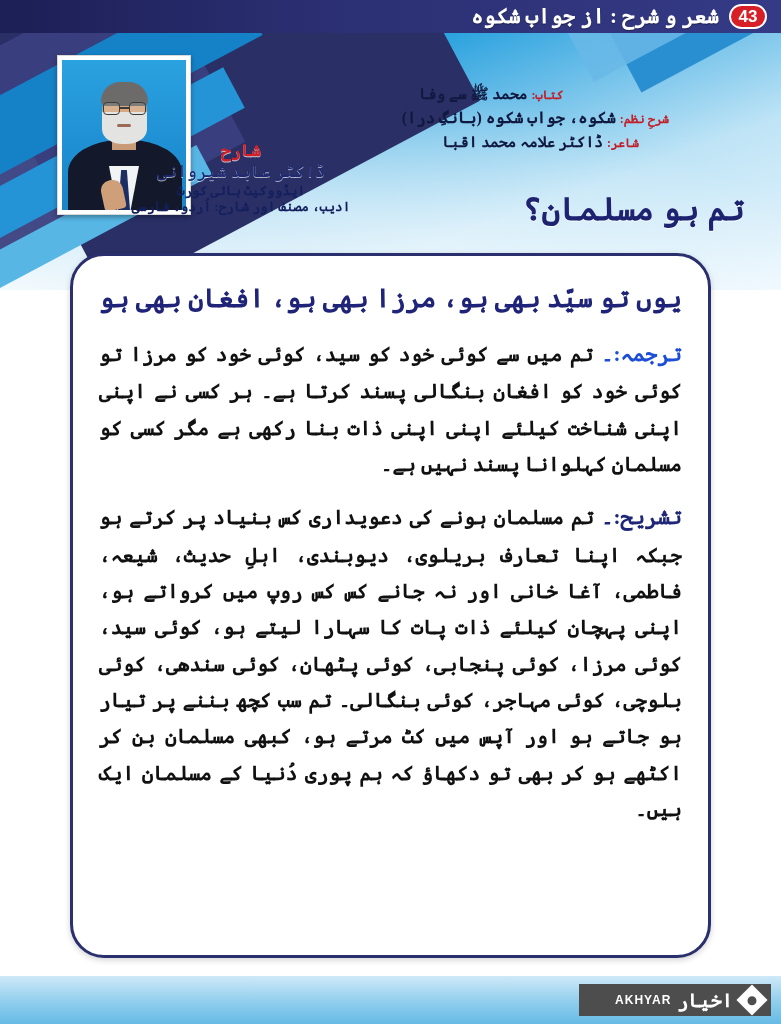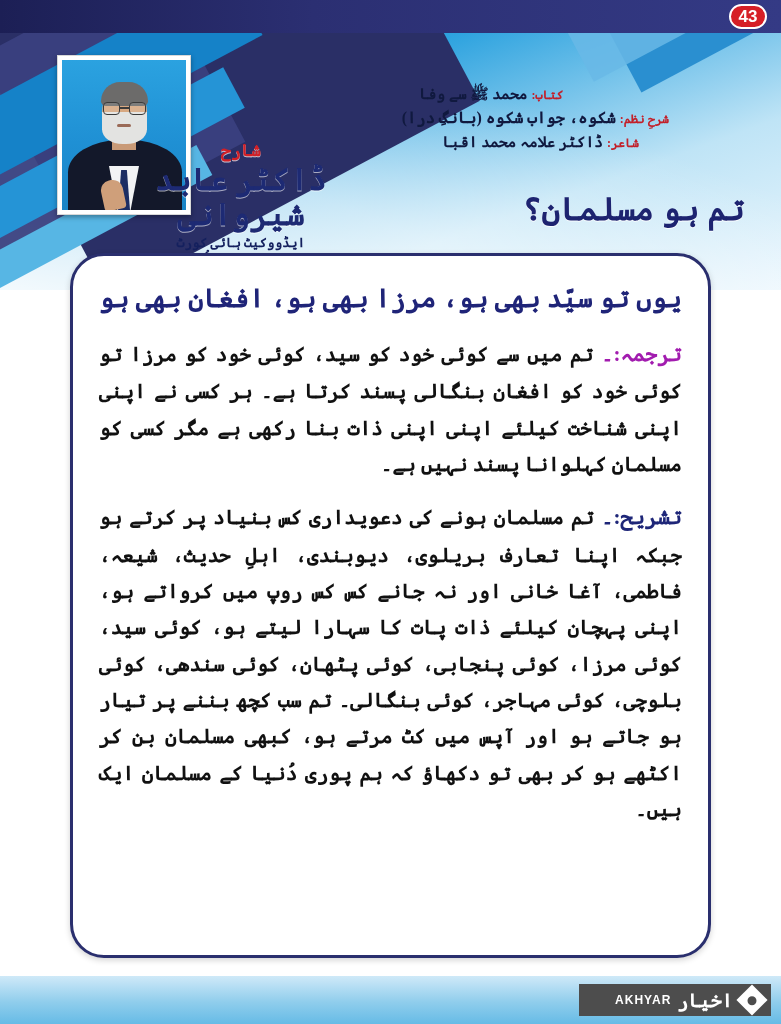--- a/index.html
+++ b/index.html
@@ -124,21 +124,21 @@
 
   
   .sharih-block{
     position:absolute;right:430px;top:142px;width:220px;text-align:center;direction:rtl;
   }
   .sharih-label{
     color:#d21f26;font-size:17px;font-weight:bold;line-height:1.1;
     text-shadow:0 1px 0 rgba(255,255,255,.7);
   }
   .sharih-name{
-    color:#1d2a74;font-size:31px;font-weight:bold;line-height:1.15;margin-top:1px;
+    color:#1d2a74;font-size:17px;font-weight:normal;line-height:1.15;margin-top:1px;
     text-shadow:0 1px 0 rgba(255,255,255,.6);
   }
   .sharih-role{color:#14205e;font-size:13px;font-weight:bold;line-height:1.25;margin-top:2px;}
   .sharih-desc{color:#14205e;font-size:13px;font-weight:bold;line-height:1.25;}
 
   
   .meta-block{
     position:absolute;right:112px;top:82px;width:250px;text-align:left;direction:rtl;
   }
   .meta-line{line-height:1.45;white-space:nowrap;}
@@ -164,21 +164,21 @@
   .couplet{text-align:center;color:#1f2478;}
   .couplet .line{
     font-size:26px;font-weight:bold;line-height:1.65;letter-spacing:.3px;
   }
   .couplet .line2{word-spacing:4px;}
 
   .para{
     margin-top:14px;color:#111111;font-size:20px;font-weight:bold;
     line-height:1.82;text-align:justify;text-align-last:right;
   }
-  .para .label{color:#a21caf;font-size:21px;font-weight:bold;}
+  .para .label{color:#1d4ed8;font-size:21px;font-weight:bold;}
   .para.tashreeh{margin-top:16px;}
   .para.tashreeh .label{color:#1e2678;}
 
   
   .footer-bg{
     position:absolute;left:0;bottom:0;width:781px;height:48px;
     background:linear-gradient(180deg,#cfe9f8 0%,#8fcdec 55%,#66bbe6 100%);
   }
   .footer-bar{
     position:absolute;right:10px;bottom:8px;width:192px;height:32px;
@@ -206,20 +206,21 @@
   <div class="diag d-lite-r"></div>
   <div class="wash"></div>
   <div class="diag d-navy1"></div>
   <div class="diag d-navy2"></div>
   <div class="diag d-blue1"></div>
   <div class="diag d-blue2"></div>
   <div class="diag d-blue3"></div>
 
   <div class="header-bar">
     <div class="page-badge">43</div>
+    <div class="header-title">شعر و شرح : از جواب شکوہ</div>
   </div>
 
   <div class="photo-frame">
     <div class="photo">
       <div class="ph-suit"></div>
       <div class="ph-shirt"></div>
       <div class="ph-tie"></div>
       <div class="ph-hand"></div>
       <div class="ph-neck"></div>
       <div class="ph-head"></div>

